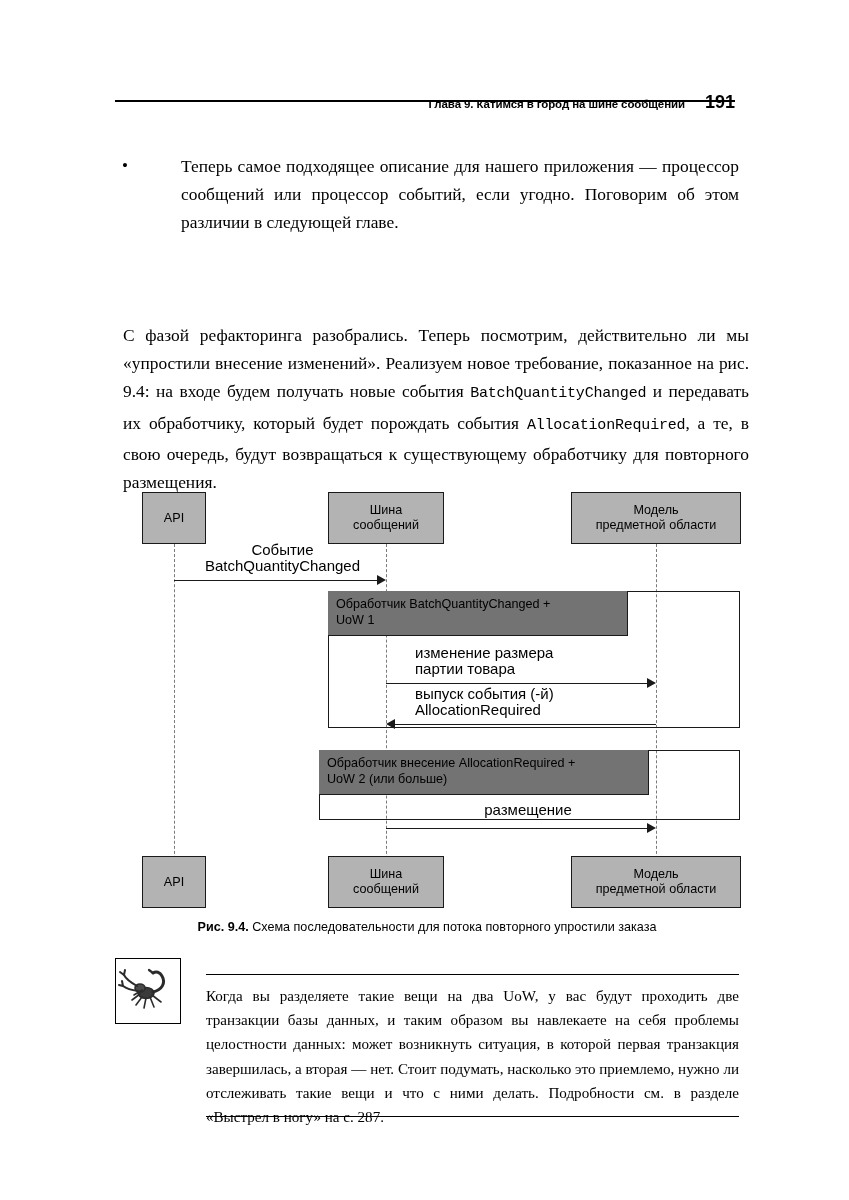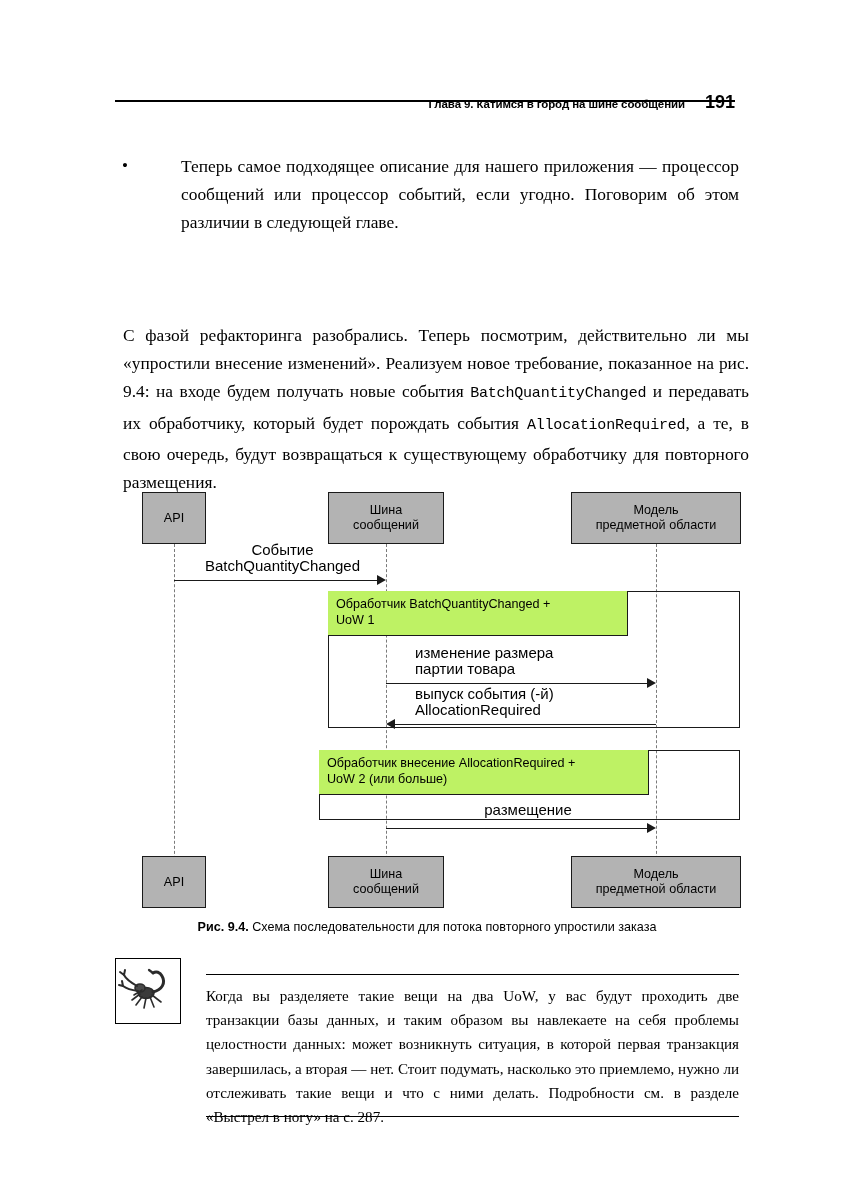--- a/index.html
+++ b/index.html
@@ -167,21 +167,21 @@
   }
   .frag-box {
     position: absolute;
     box-sizing: border-box;
     border: 1.4px solid #1a1a1a;
     background: transparent;
   }
   .frag-label {
     position: absolute;
     box-sizing: border-box;
-    background: #bef264;
+    background: #737373;
     border-right: 1.4px solid #1a1a1a;
     border-bottom: 1.4px solid #1a1a1a;
     font-size: 12.6px;
     line-height: 16px;
     padding: 5px 34px 5px 8px;
     color: #000;
   }
   .frag-label .notch {
     position: absolute;
     right: -1px;

